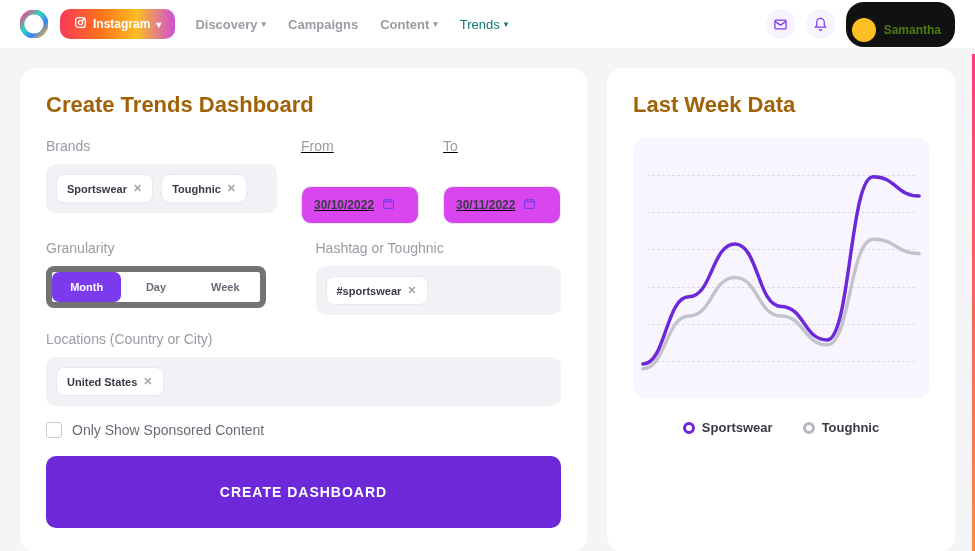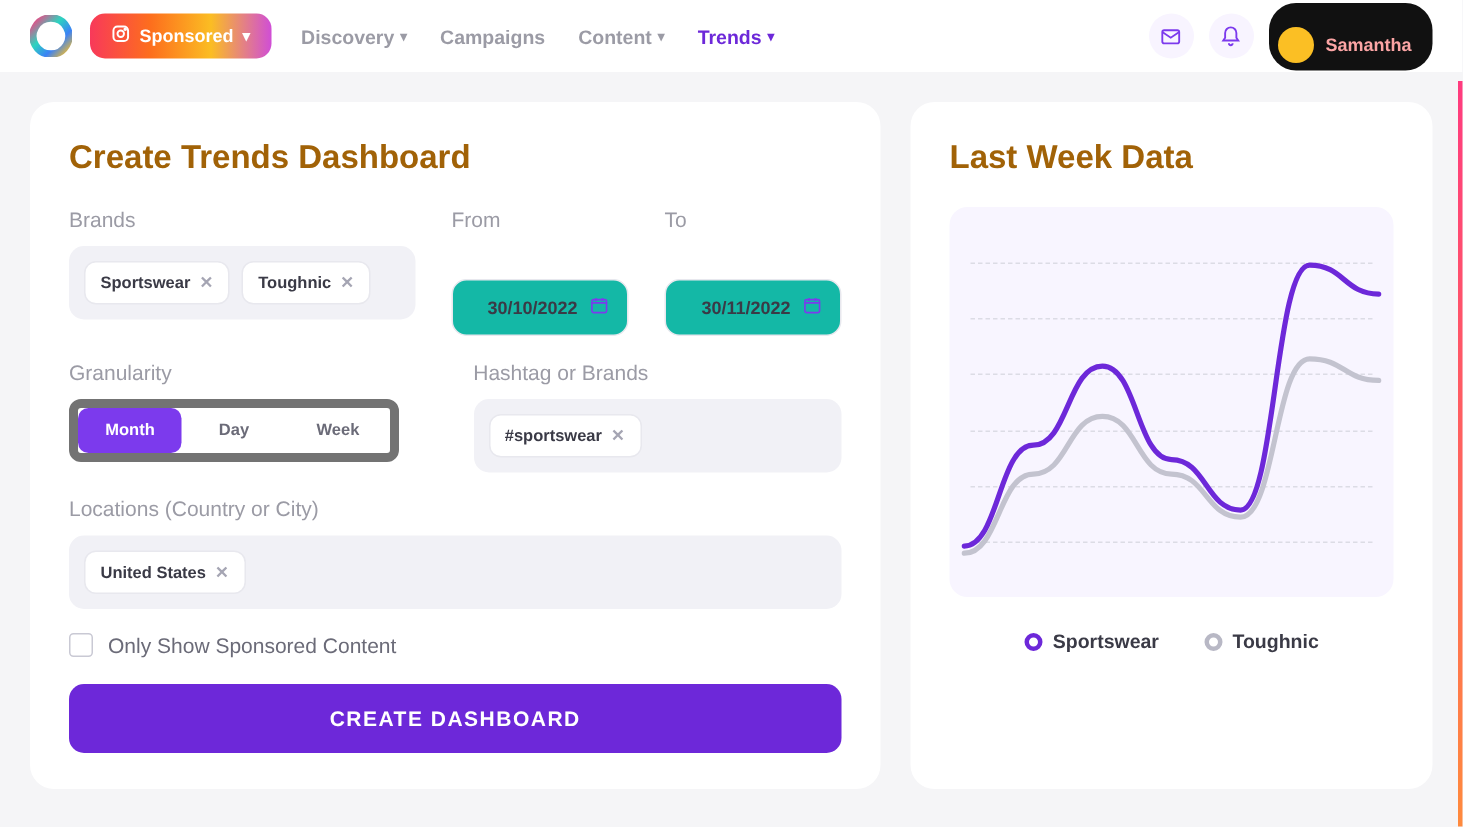--- a/index.html
+++ b/index.html
@@ -5,57 +5,57 @@
 * { box-sizing: border-box; margin: 0; padding: 0; font-family: -apple-system, BlinkMacSystemFont, 'Segoe UI', Arial, sans-serif; }
 body { background: #f5f5f7; width: 975px; height: 551px; overflow: hidden; }
 
 .header { background: #fff; height: 48px; display: flex; align-items: center; padding: 0 20px; gap: 12px; }
 .logo { width: 28px; height: 28px; position: relative; flex-shrink: 0; }
 .logo svg { width: 28px; height: 28px; }
 .insta-btn { background: linear-gradient(90deg, #f8395a, #fd6e1d, #fbbd23, #d04ed6); color: #fff; border: none; border-radius: 10px; padding: 7px 14px; font-size: 12px; font-weight: 700; display: flex; align-items: center; gap: 6px; cursor: pointer; }
 .insta-btn .chev { font-size: 10px; }
 .nav { display: flex; gap: 22px; margin-left: 8px; }
 .nav-item { color: #9b9ba5; font-size: 13px; font-weight: 600; cursor: pointer; display: flex; align-items: center; gap: 4px; }
-.nav-item.active { color: #6d28d9; font-weight: 700; }
+.nav-item.active { color: #0f766e; font-weight: 400; }
 .nav-item .chev { font-size: 9px; }
 .header-right { margin-left: auto; display: flex; align-items: center; gap: 10px; }
 .icon-btn { width: 30px; height: 30px; border-radius: 50%; background: #f8f4ff; display: flex; align-items: center; justify-content: center; cursor: pointer; color: #7c3aed; }
-.user-pill { background: #111; color: #fca5a5; border-radius: 18px; padding: 16px 14px 5px 6px; display: flex; align-items: center; gap: 8px; font-size: 12px; font-weight: 700; cursor: pointer; }
+.user-pill { background: #111; color: #4d7c0f; border-radius: 18px; padding: 16px 14px 5px 6px; display: flex; align-items: center; gap: 8px; font-size: 12px; font-weight: 700; cursor: pointer; }
 .avatar { width: 24px; height: 24px; border-radius: 50%; background: #fbbf24; }
 
 .main { display: flex; gap: 20px; padding: 20px 20px 0 20px; }
 .card { background: #fff; border-radius: 16px; padding: 24px 26px; }
 .card-left { flex: 1; }
 .card-right { width: 348px; }
 
 .card-title { font-size: 22px; font-weight: 800; color: #a16207; margin-bottom: 20px; }
 
 .row { display: flex; gap: 24px; margin-bottom: 16px; }
 .col { flex: 1; }
-.col-half { width: 118px; }
+.col-half { width: 118px; text-decoration: underline; }
 .label { color: #9b9ba5; font-size: 14px; font-weight: 500; margin-bottom: 10px; display: block; }
 .chip { background: #fff; border: 1px solid #e8e8ee; border-radius: 8px; padding: 7px 10px; font-size: 11px; font-weight: 700; color: #3a3a46; display: flex; align-items: center; gap: 6px; }
 .chip .x { color: #a5a5b3; font-size: 11px; cursor: pointer; }
 .chip-input { background: #f1f1f6; border-radius: 10px; padding: 10px; display: flex; gap: 8px; flex-wrap: wrap; min-height: 40px; }
 
-.date-box { background: #14b8a6; border: 1px solid #e8e8ee; border-radius: 10px; padding: 10px 12px; font-size: 12px; font-weight: 700; color: #3a3a46; display: flex; align-items: center; justify-content: flex-end; gap: 8px; margin-top: 32px; }
+.date-box { background: #d946ef; border: 1px solid #e8e8ee; border-radius: 10px; padding: 10px 12px; font-size: 12px; font-weight: 700; color: #3a3a46; display: flex; align-items: center; justify-content: flex-start; gap: 8px; margin-top: 32px; }
 .cal-icon { color: #7c3aed; }
 
 .seg { display: flex; background: #fff; border: 6px solid #737373; border-radius: 8px; overflow: hidden; width: 220px; }
 .seg-item { flex: 1; text-align: center; padding: 9px 0; font-size: 11px; font-weight: 700; color: #6b6b78; cursor: pointer; }
 .seg-item.active { background: #7c3aed; color: #fff; border-radius: 7px; }
 
 .select-box { background: #f1f1f6; border-radius: 10px; padding: 12px 14px; font-size: 12px; font-weight: 700; color: #3a3a46; display: flex; align-items: center; justify-content: space-between; cursor: pointer; }
 .select-box .chev { color: #6b6b78; font-size: 11px; }
 
 .check-row { display: flex; align-items: center; gap: 10px; margin: 13px 0 18px 0; }
 .checkbox { width: 16px; height: 16px; border: 1.5px solid #c9c9d4; border-radius: 3px; cursor: pointer; }
 .check-label { color: #6b6b78; font-size: 14px; }
 
-.create-btn { width: 100%; background: #6d28d9; color: #fff; border: none; border-radius: 10px; padding: 15px; font-size: 14px; font-weight: 800; letter-spacing: 1px; cursor: pointer; }
+.create-btn { width: 100%; background: #6d28d9; color: #fff; border: none; border-radius: 10px; padding: 28px; font-size: 14px; font-weight: 800; letter-spacing: 1px; cursor: pointer; }
 
 .chart-area { background: #f8f5ff; border-radius: 12px; height: 260px; position: relative; margin-bottom: 22px; overflow: hidden; }
 .grid-line { position: absolute; left: 14px; right: 14px; border-top: 1px dashed #dcdce5; }
 .chart-svg { position: absolute; bottom: 0; left: 0; width: 100%; height: 100%; }
 
 .legend { display: flex; gap: 30px; justify-content: center; align-items: center; }
 .legend-item { display: flex; align-items: center; gap: 7px; font-size: 13px; font-weight: 700; color: #3a3a46; }
 .legend-dot { width: 12px; height: 12px; border-radius: 50%; border: 3px solid; background: #fff; }
 .legend-dot.purple { border-color: #6d28d9; }
 .legend-dot.gray { border-color: #b8b8c5; }
@@ -80,21 +80,21 @@
       </svg>
   </div>
   <button class="insta-btn">
     <span>
       <svg width="13" height="13" viewBox="0 0 24 24" fill="none" stroke="#fff" stroke-width="2.4">
           <rect x="3" y="3" width="18" height="18" rx="5"></rect>
           <circle cx="12" cy="12" r="4"></circle>
           <circle cx="17.5" cy="6.5" r="1" fill="#fff"></circle>
         </svg>
     </span>
-    <span>Sponsored</span>
+    <span>Instagram</span>
     <span class="chev">▾</span>
   </button>
   <div class="nav" id="nav">
       <div class="nav-item">
         <span>Discovery</span>
         <span class="chev">▾</span>
       </div>
       <div class="nav-item">
         <span>Campaigns</span>
       </div>
@@ -170,21 +170,21 @@
     <div class="row">
       <div class="col">
         <span class="label">Granularity</span>
         <div class="seg" id="gran-seg">
             <div class="seg-item active">Month</div>
             <div class="seg-item">Day</div>
             <div class="seg-item">Week</div>
           </div>
       </div>
       <div class="col">
-        <span class="label">Hashtag or Brands</span>
+        <span class="label">Hashtag or Toughnic</span>
         <div class="chip-input" id="hashtag-chips">
             <div class="chip">
               <span>#sportswear</span>
               <span class="x">✕</span>
             </div>
           </div>
       </div>
     </div>
 
     <div class="row">

